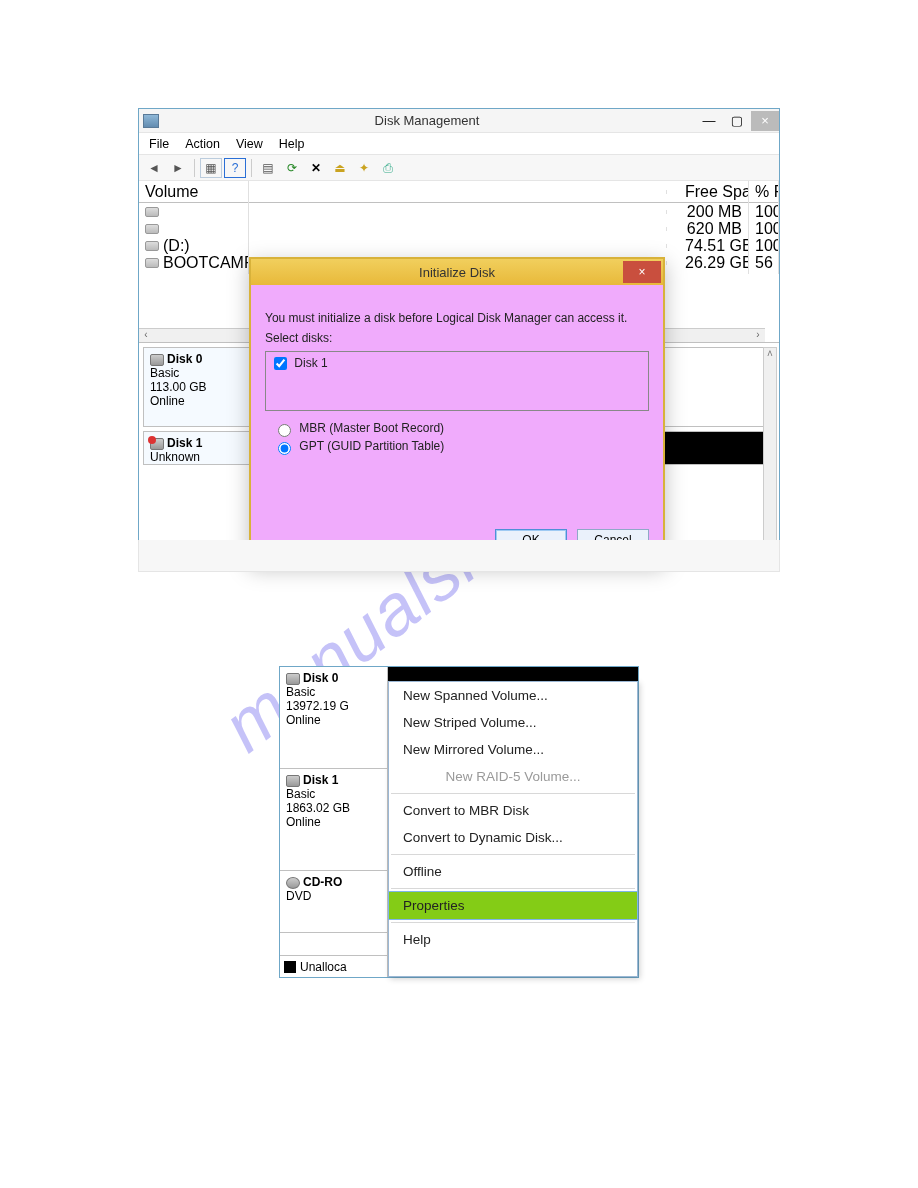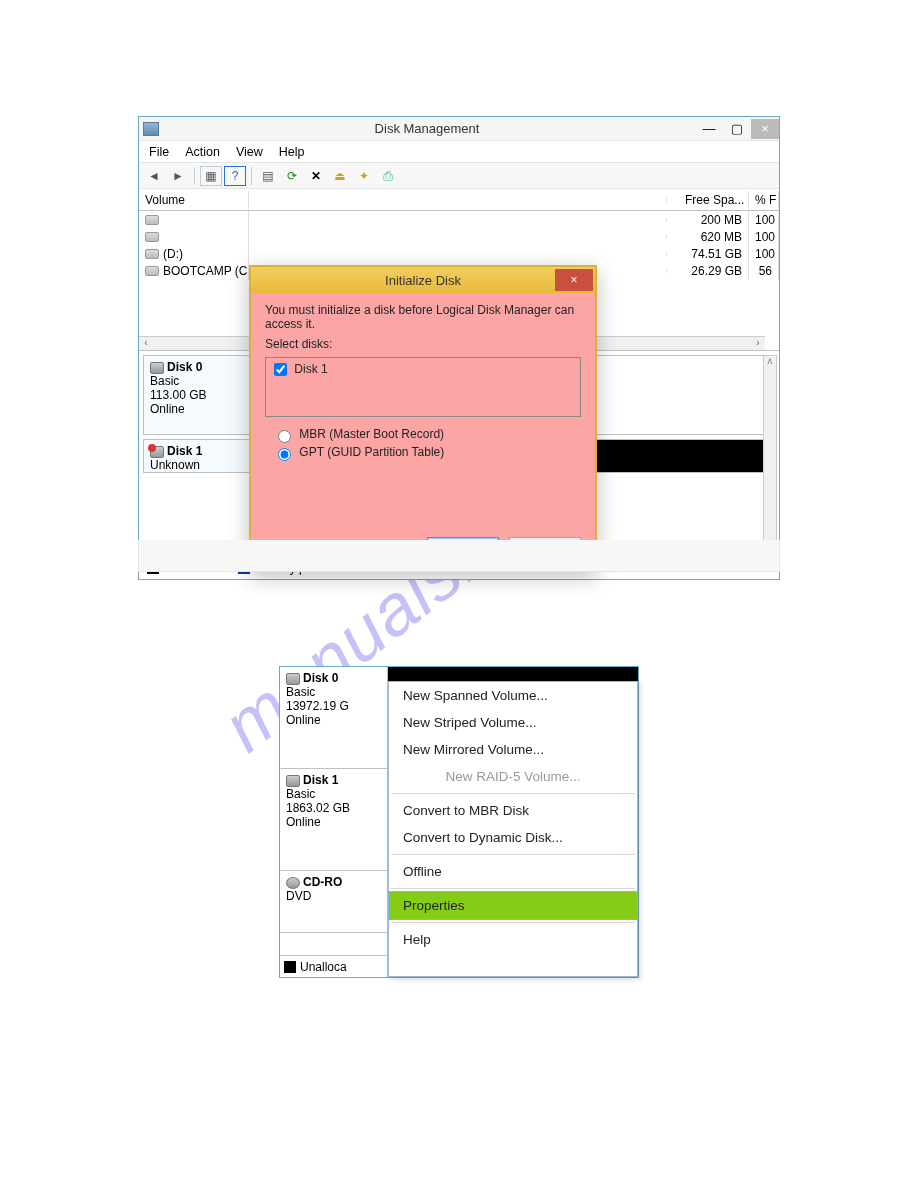--- a/index.html
+++ b/index.html
@@ -8,21 +8,21 @@
 
   
   .watermark {
     position: absolute; left: 50%; top: 47%; transform: translate(-50%,-50%) rotate(-38deg);
     font-size: 72px; color: rgba(88,80,236,0.35); font-style: italic; font-weight: 400;
     white-space: nowrap; pointer-events: none; letter-spacing: 1px;
   }
 
   
   .shot1 {
-    position: absolute; left: 138px; top: 116px; width: 642px; height: 464px;
+    position: absolute; left: 138px; top: 108px; width: 642px; height: 464px;
     border: 1px solid #6fa7c7;
     background: #fff;
   }
   .win-titlebar {
     height: 24px; background: #f5f5f5; display: flex; align-items: center;
     position: relative; border-bottom: 1px solid #e5e5e5;
   }
   .win-icon { margin-left: 4px; width: 16px; height: 14px; background: linear-gradient(#8fb8d8,#638cb0); border:1px solid #5a7a98; }
   .win-title { flex: 1; text-align: center; font-size: 13px; color: #333; }
   .win-btns { display: flex; }
@@ -31,21 +31,21 @@
 
   .menubar { height: 22px; display: flex; gap: 16px; padding: 0 10px; font-size: 12.5px; align-items: center; border-bottom: 1px solid #e5e5e5; }
   .toolbar { height: 26px; display: flex; align-items: center; gap: 2px; padding: 0 4px; border-bottom: 1px solid #e5e5e5; background: #f7f7f7; }
   .tb-btn { width: 22px; height: 20px; display:flex; align-items:center; justify-content:center; font-size:12px; color:#555; border:1px solid transparent; }
   .tb-sep { width:1px; height:18px; background:#ccc; margin:0 3px; }
 
   .content-area { position: relative; height: calc(100% - 24px - 22px - 26px); }
 
   
   .vol-table { position:absolute; left:0; top:0; right:0; height:162px; border-bottom:1px solid #c0c0c0; overflow:hidden; }
-  .vt-head, .vt-row { display:flex; font-size:12px; }
+  .vt-head, .vt-row { display:flex; font-size:16px; }
   .vt-head { background:#fff; border-bottom:1px solid #c0c0c0; height:22px; align-items:center; }
   .vt-h, .vt-c { padding: 2px 6px; border-right:1px solid #e0e0e0; overflow:hidden; white-space:nowrap; }
   .col-vol { width:110px; }
   .col-gap { flex:1; }
   .col-fs { width:70px; text-align:right;margin-left:12px; }
   .col-pf { width:30px; text-align:right; }
   .vt-row { height: 17px; align-items:center; }
   .drive-ico { display:inline-block; width:14px; height:10px; background:linear-gradient(#ddd,#bbb); border:1px solid #999; border-radius:2px; margin-right:4px; vertical-align:middle; }
   .vol-scroll { position:absolute; left:0; bottom:0; right:14px; height:14px; background:#f0f0f0; border-top:1px solid #ccc; display:flex; justify-content:space-between; }
   .vol-scroll .ar { width:14px; text-align:center; font-size:10px; color:#666; }
@@ -61,28 +61,28 @@
   .disk-area .sb { position:absolute; right:2px; top:4px; width:14px; bottom:2px; background:#f0f0f0; border:1px solid #ccc; }
   .disk-area .sb .ar { font-size:10px; text-align:center; color:#777; }
 
   .legend { position:absolute; left:0; right:0; bottom:0; height:24px; border-top:1px solid #c0c0c0; display:flex; align-items:center; font-size:12px; gap:12px; padding:0 8px; background:#fff; }
   .lg-sw { width:12px; height:12px; display:inline-block; margin-right:4px; vertical-align:middle; }
   .lg-black { background:#000; }
   .lg-blue { background:#1030b0; }
 
   
   .dlg {
-    position:absolute; left:110px; top:76px; width:348px; height:306px;
-    border: 2px solid #d8b23a; background:#fca5a5;
+    position:absolute; left:110px; top:76px; width:416px; height:306px;
+    border: 2px solid #d8b23a; background:#f0abfc;
     box-shadow: 0 6px 20px rgba(0,0,0,0.25);
   }
   .dlg-title { height:26px; background:linear-gradient(#f1cf5d,#e8b93a); display:flex; align-items:center; position:relative; }
   .dlg-title-text { flex:1; text-align:center; font-size:13px; color:#333; }
   .dlg-close { width:38px; height:22px; background:#c94f3e; color:#fff; text-align:center; line-height:22px; font-size:12px; position:absolute; right:2px; top:2px; }
-  .dlg-body { padding:10px 14px 8px 14px; font-size:12px; color:#222; }
+  .dlg-body { padding:26px 14px 8px 14px; font-size:12px; color:#222; }
   .dlg-body p { margin: 0 0 6px 0; }
   .disk-sel { border:1px solid #888; height:60px; margin:2px 0 10px 0; padding:2px 4px; font-size:12px; }
   .disk-sel label { display:block; }
   .disk-sel input { margin-right:4px; vertical-align:middle; }
   .radio-row { margin:2px 0 2px 8px; font-size:12px; }
   .radio-row input { margin-right:5px; vertical-align:middle; }
   .dlg-note { margin-top:10px; font-size:12px; line-height:1.3; }
   .dlg-btns { position:absolute; right:14px; bottom:10px; display:flex; gap:10px; }
   .dlg-btn { width:72px; height:22px; font-size:12px; border:1px solid #8fa8c8; background:#eaf1fb; }
   .dlg-btn.ok { border:1px solid #4f8fd6; box-shadow:0 0 0 1px #9fcaf3 inset; }

